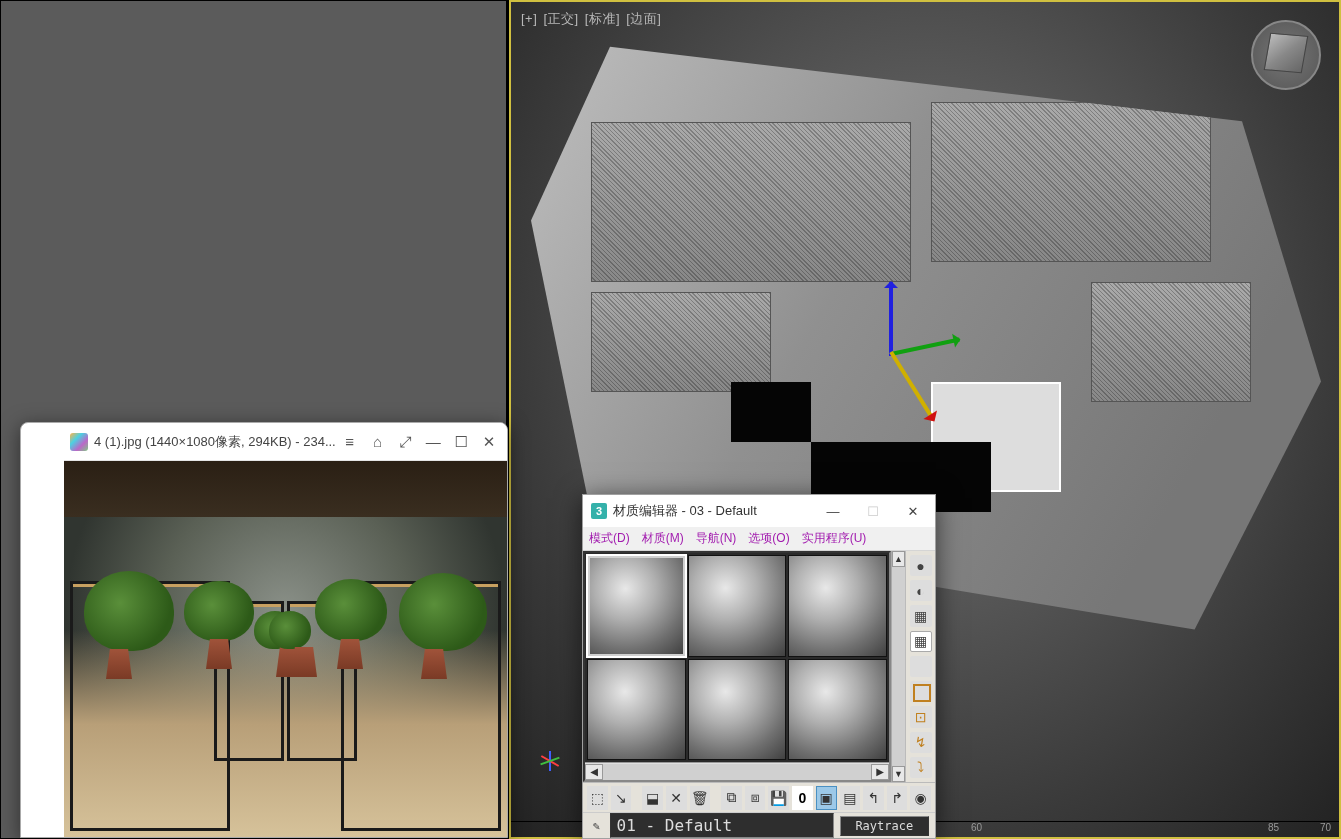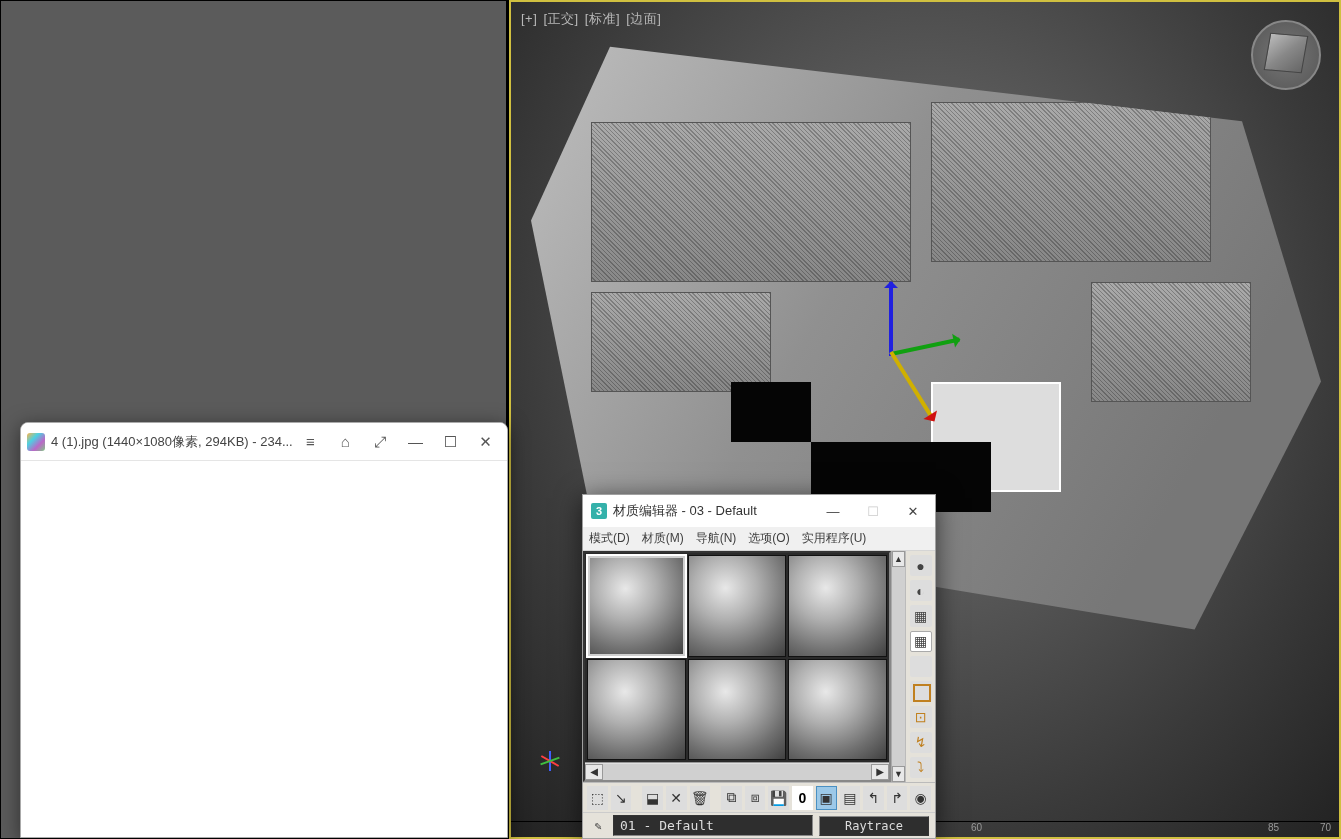--- a/index.html
+++ b/index.html
@@ -168,21 +168,21 @@
   .imgviewer {
     position: absolute;
     left: 20px; top: 422px;
     width: 488px; height: 416px;
     background: #fff;
     border: 1px solid #aaa;
     border-radius: 8px 8px 0 0;
     box-shadow: 0 4px 20px rgba(0,0,0,0.5);
     z-index: 20;
     overflow: hidden;
-    display:flex; flex-direction:row;
+    display:flex; flex-direction:column;padding-left:43px;
   }
   .imgviewer .titlebar {
     height: 38px;
     display: flex;
     align-items: center;
     padding: 0 4px 0 6px;
     background: #fff;
     border-bottom: 1px solid #e5e5e5;
     color: #444;
     font-size: 13px;
@@ -271,21 +271,21 @@
     color:#444; font-size:13px; cursor:pointer;
   }
   .mateditor .dlgtitle .wbtn.dis { color:#ccc; }
   .mateditor .menubar {
     height: 24px;
     display:flex; align-items:center;
     padding: 0 6px;
     gap: 12px;
     background:#f0f0f0;
     border-bottom:1px solid #d5d5d5;
-    font-size:12px; color:#404040;
+    font-size:12px; color:#a21caf;
   }
   .mateditor .menubar span { cursor:pointer; }
   .mateditor .body {
     flex:1;
     display:flex;
     background:#e0ddd5;
     position:relative;
     min-height:0;
   }
   .mateditor .slots {
@@ -381,21 +381,21 @@
     width:18px; height:18px; display:flex; align-items:center; justify-content:center;
     cursor:pointer;
   }
   .mateditor .namerow input {
     flex:1;
     background:#2e2e2e;
     color:#ddd;
     border:1px inset #888;
     padding:2px 6px;
     font-family: monospace;
-    font-size:13px;
+    font-size:16px;
   }
   .mateditor .namerow .typebtn {
     width:110px; height:20px;
     background:#2e2e2e; color:#ddd;
     border:1px outset #888;
     font-family:monospace; font-size:12px;
     display:flex; align-items:center; justify-content:center;
     cursor:pointer;
   }
   .sb.blue { background:#0078d4; color:#fff; }

